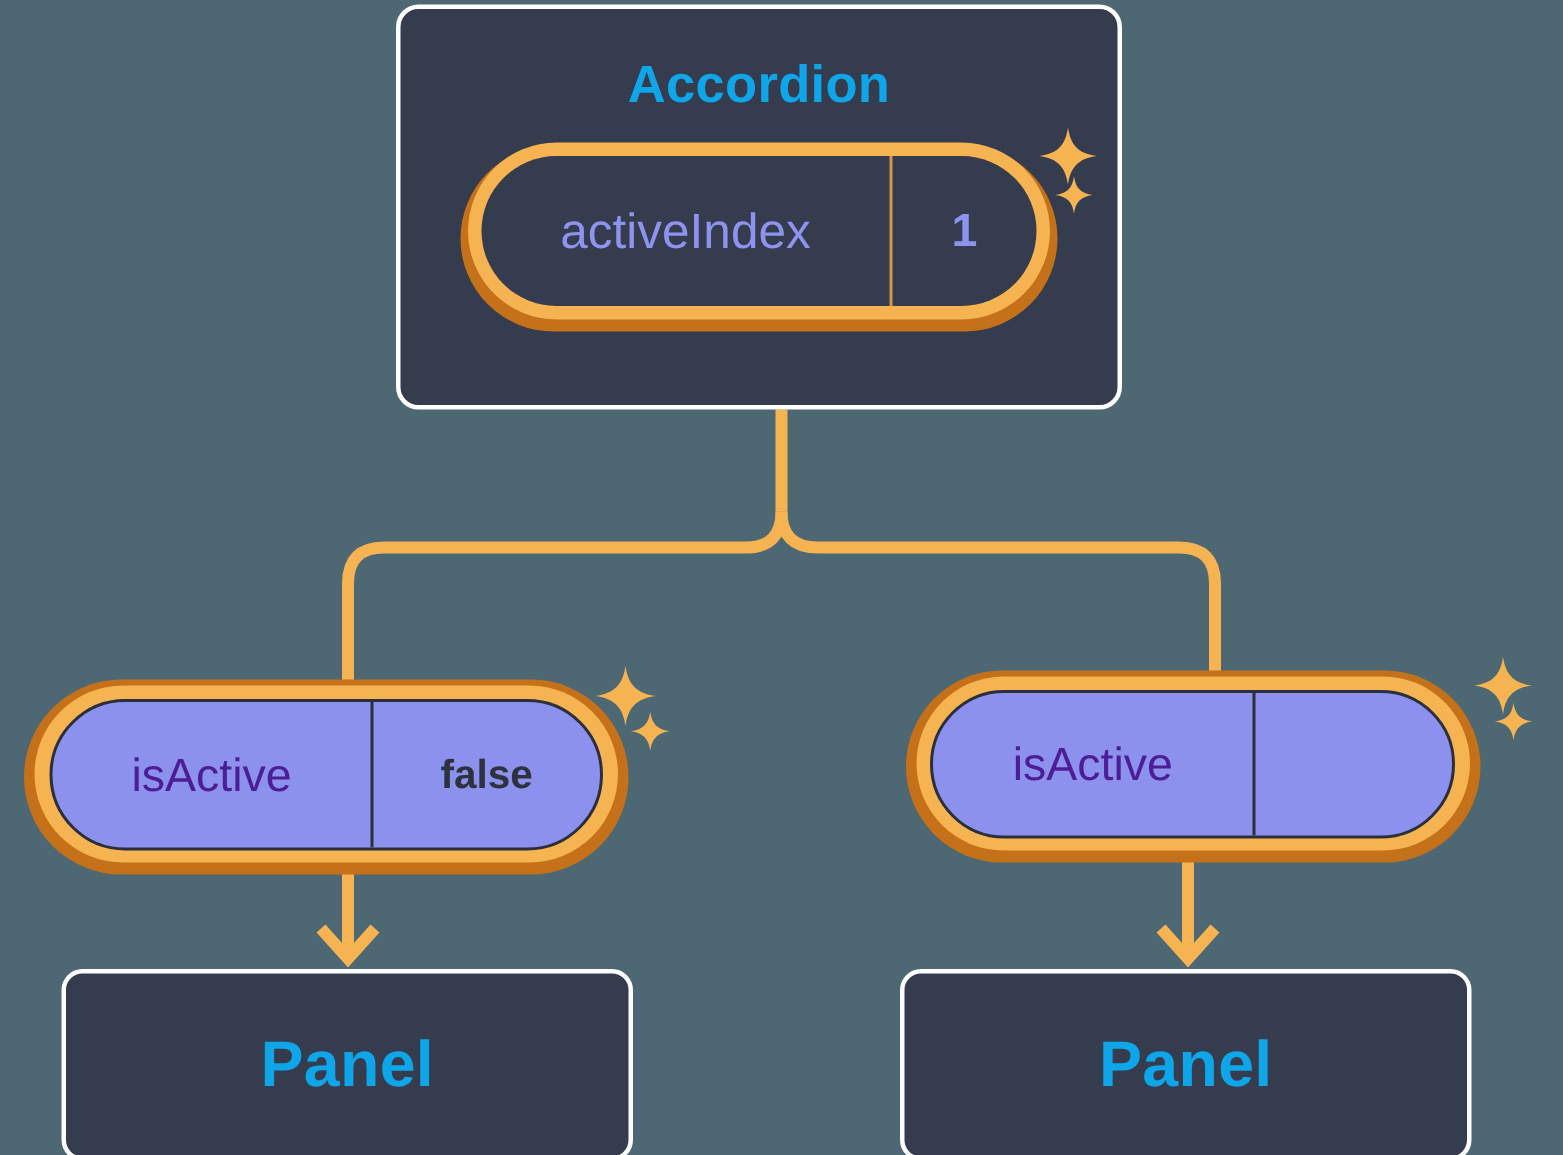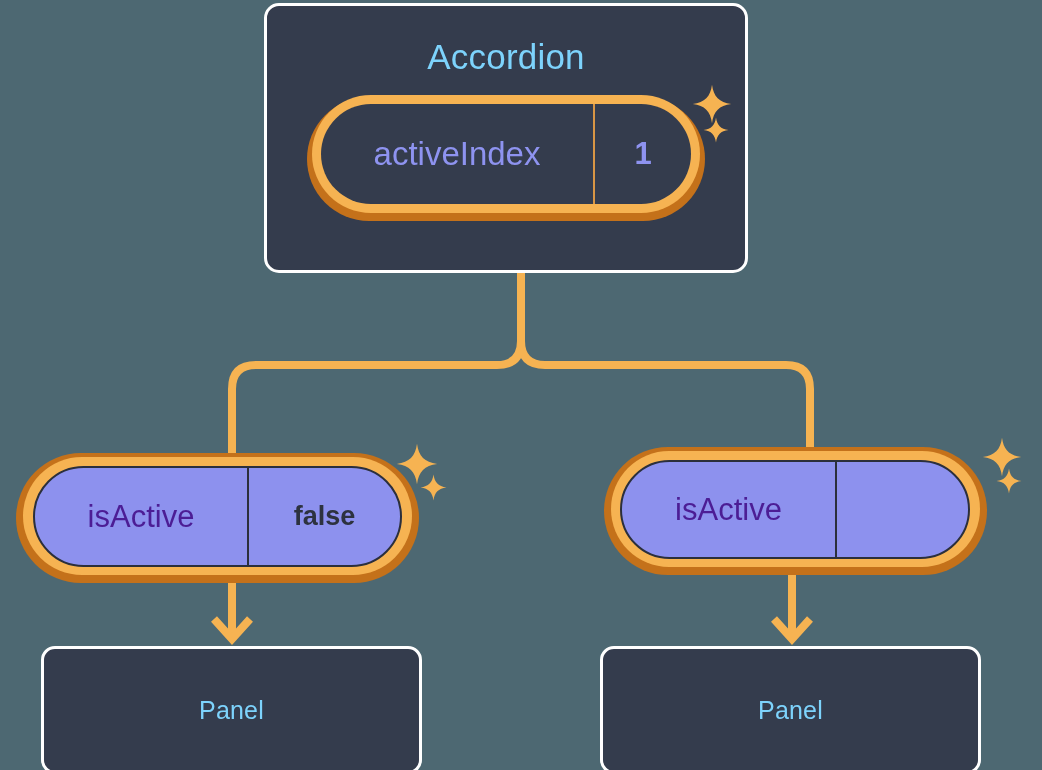--- a/index.html
+++ b/index.html
@@ -38,23 +38,23 @@
     position: absolute;
     box-sizing: border-box;
     background: #343c4d;
     border: 3px solid #ffffff;
     border-radius: 15px;
     display: flex;
     flex-direction: column;
     align-items: center;
   }
   .comp-title {
-    color: #7dd3fc;
+    color: #0ea5e9;
     font-size: 35px;
-    font-weight: 400;
+    font-weight: 700;
     letter-spacing: 0.2px;
     line-height: 1;
     white-space: nowrap;
   }
 
   #accordion-box {
     left: 264px;
     top: 3px;
     width: 484px;
     height: 270px;
@@ -62,21 +62,21 @@
   }
 
   .panel-box {
     width: 381px;
     height: 128px;
     justify-content: center;
     border-radius: 14px;
   }
   #panel-box-left  { left: 41px;  top: 646px; }
   #panel-box-right { left: 600px; top: 646px; }
-  .panel-box .comp-title { font-size: 25px; }
+  .panel-box .comp-title { font-size: 43px; }
   
   .pill-outer {
     position: absolute;
     box-sizing: border-box;
     border-radius: 999px;
     background: #c4711a;
   }
   
   .pill-mid {
     position: absolute;

